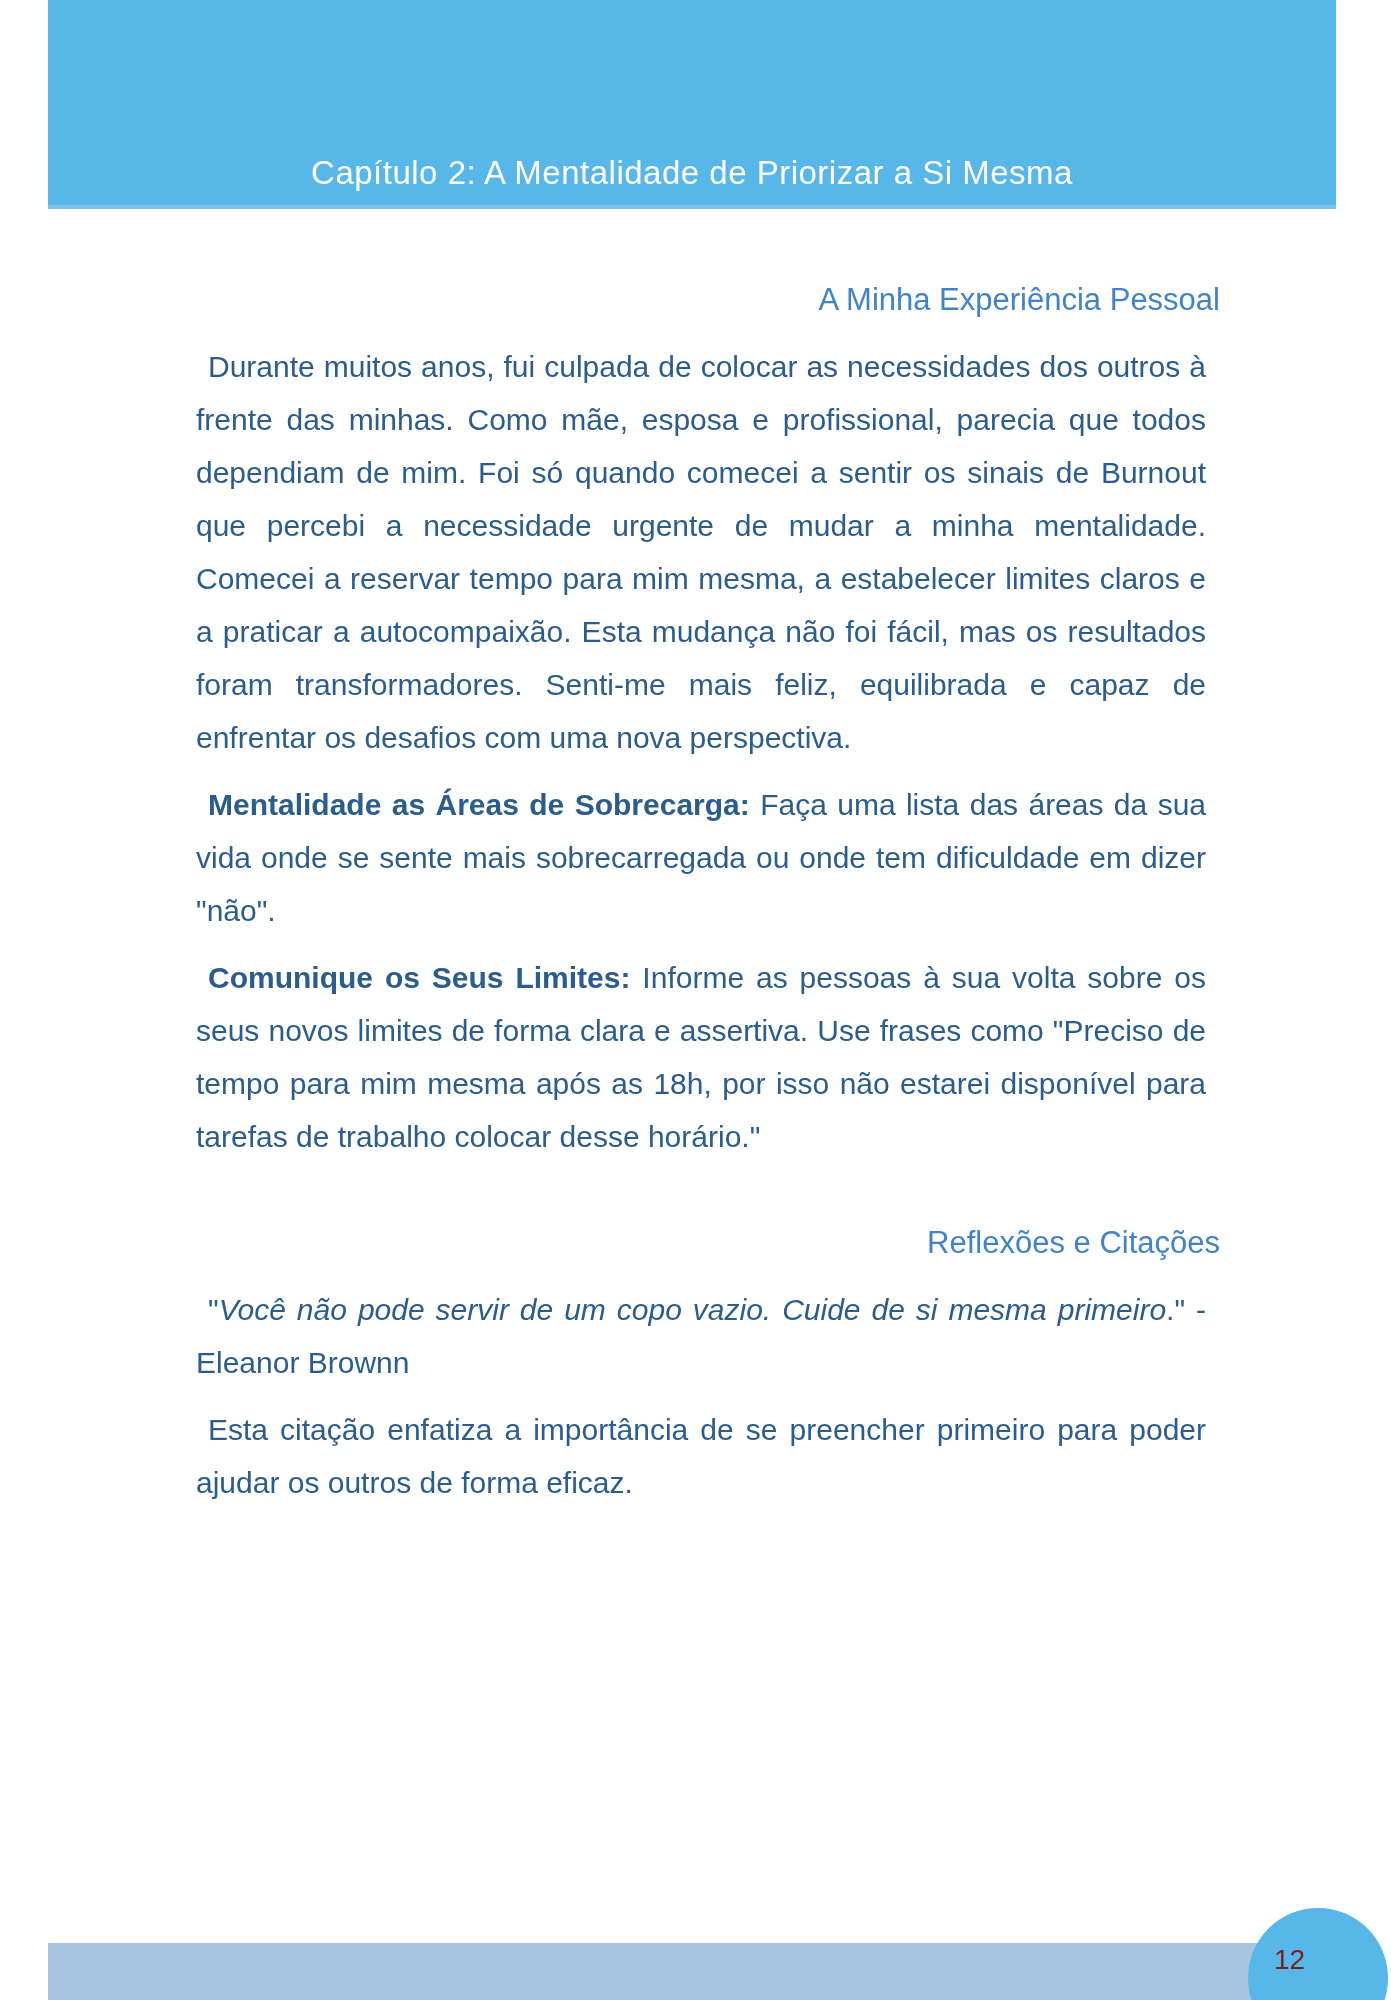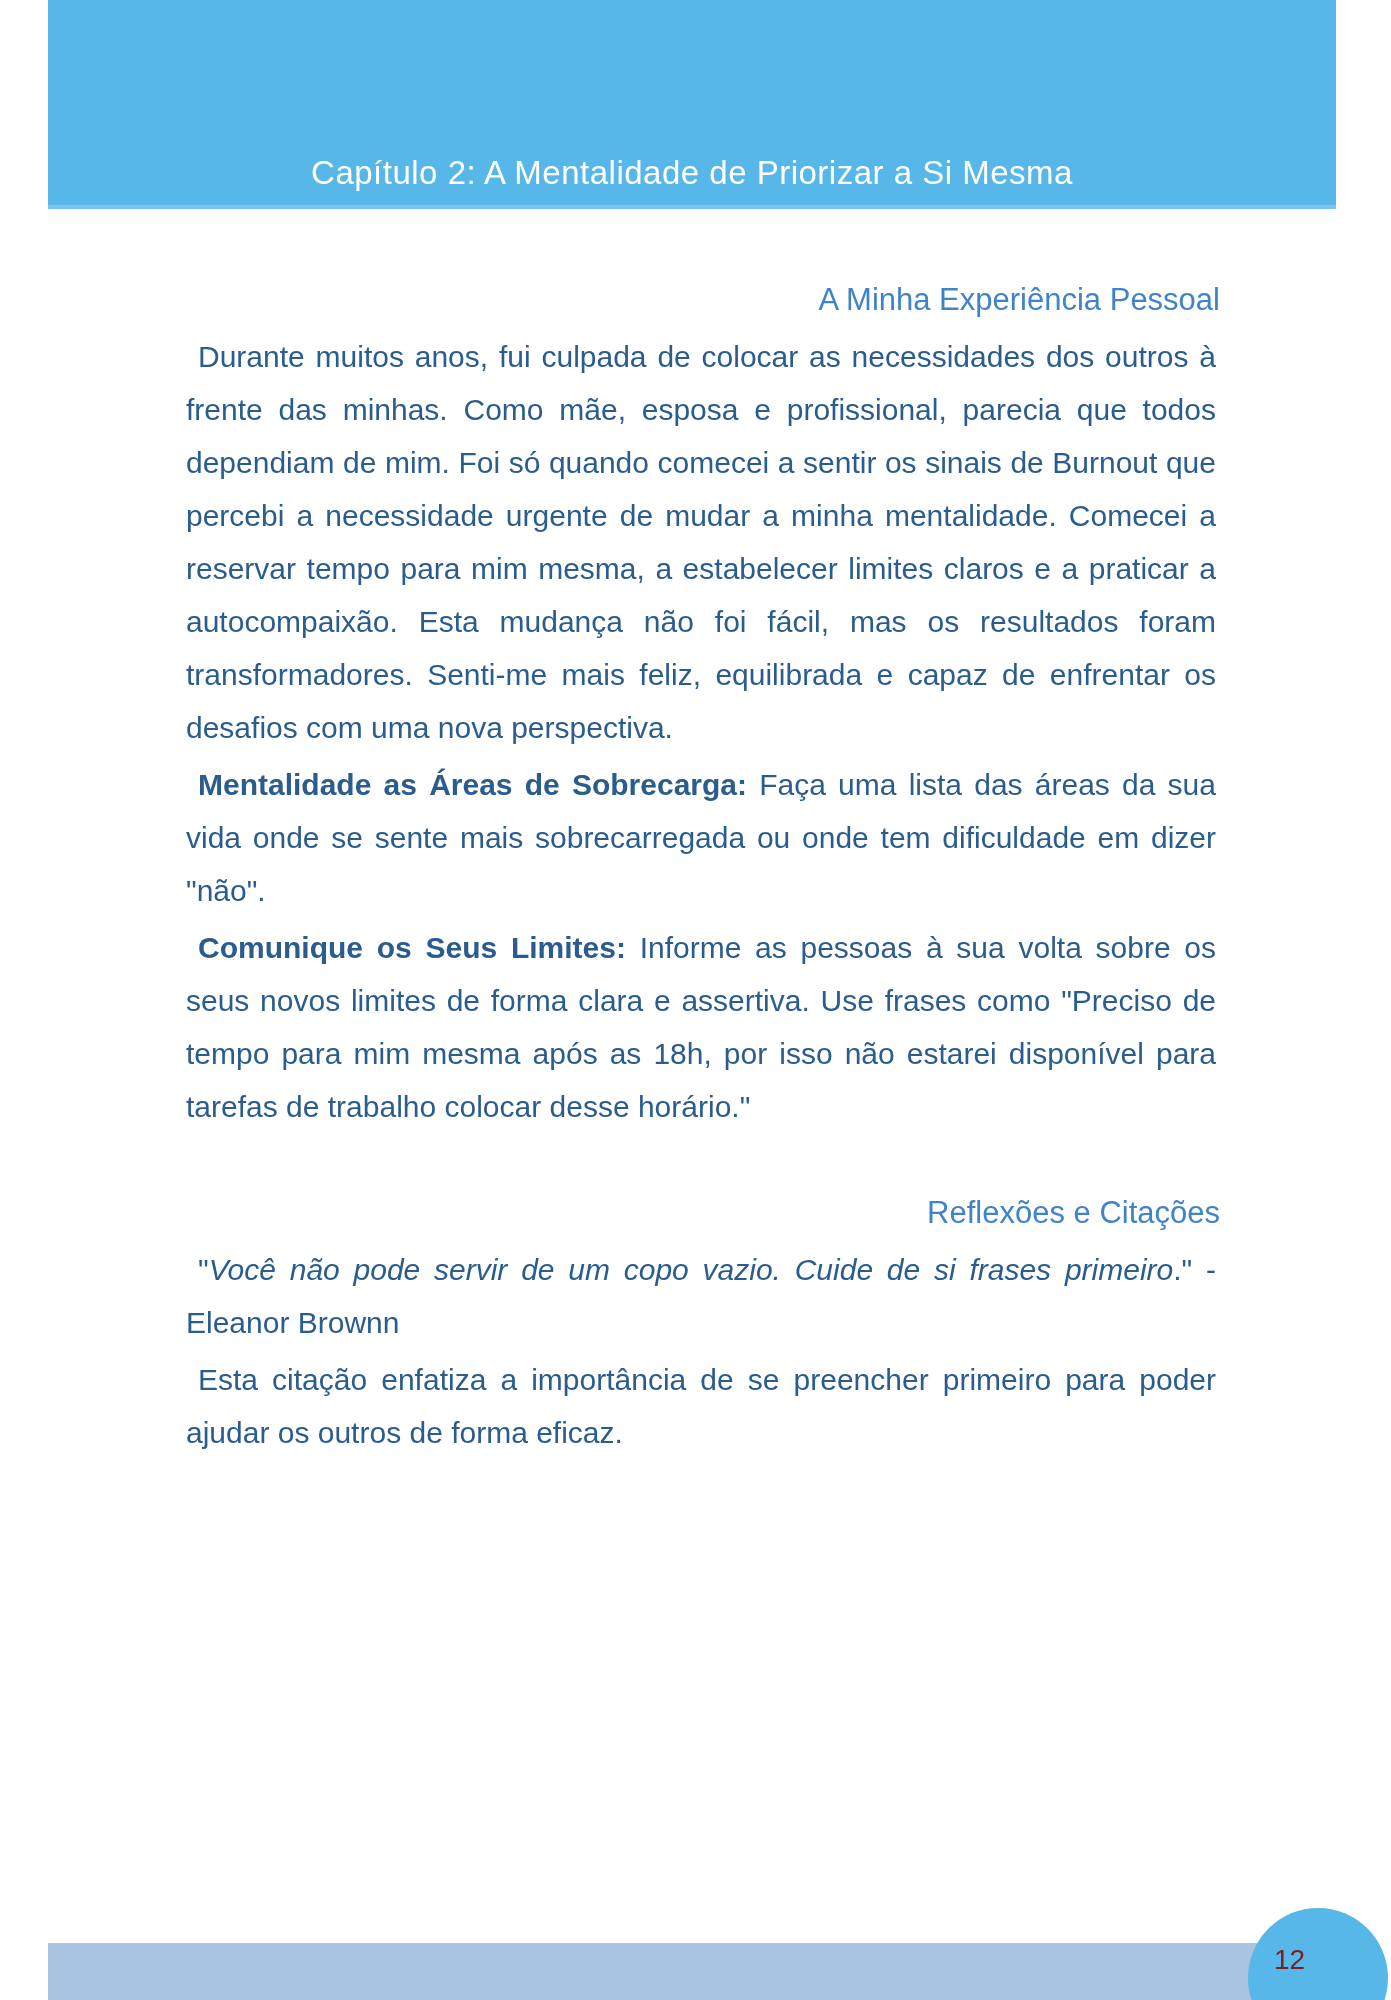--- a/index.html
+++ b/index.html
@@ -58,21 +58,21 @@
     font-size: 31px;
     font-weight: normal;
     color: #4183c8;
     text-align: right;
     line-height: 53px;
   }
   .section-heading.first {
     margin-top: 0;
   }
   .para {
-    margin: 4px;
+    margin: 14px;
     text-indent: 12px;
   }
   .para b {
     font-weight: bold;
   }
   .quote-italic {
     font-style: italic;
   }
   
   .bottom-band {
@@ -117,21 +117,21 @@
     <p class="para">Durante muitos anos, fui culpada de colocar as necessidades dos outros à frente das minhas. Como mãe, esposa e profissional, parecia que todos dependiam de mim. Foi só quando comecei a sentir os sinais de Burnout que percebi a necessidade urgente de mudar a minha mentalidade. Comecei a reservar tempo para mim mesma, a estabelecer limites claros e a praticar a autocompaixão. Esta mudança não foi fácil, mas os resultados foram transformadores. Senti-me mais feliz, equilibrada e capaz de enfrentar os desafios com uma nova perspectiva.</p>
 
 
     <p class="para"><b>Mentalidade as Áreas de Sobrecarga:</b><span> Faça uma lista das áreas da sua vida onde se sente mais sobrecarregada ou onde tem dificuldade em dizer "não".</span></p>
 
 
     <p class="para"><b>Comunique os Seus Limites:</b><span> Informe as pessoas à sua volta sobre os seus novos limites de forma clara e assertiva. Use frases como "Preciso de tempo para mim mesma após as 18h, por isso não estarei disponível para tarefas de trabalho colocar desse horário."</span></p>
 
     <h2 class="section-heading">Reflexões e Citações</h2>
 
-    <p class="para"><span>"</span><span class="quote-italic">Você não pode servir de um copo vazio. Cuide de si frases primeiro</span><span>." - Eleanor Brownn</span></p>
+    <p class="para"><span>"</span><span class="quote-italic">Você não pode servir de um copo vazio. Cuide de si mesma primeiro</span><span>." - Eleanor Brownn</span></p>
 
     <p class="para">Esta citação enfatiza a importância de se preencher primeiro para poder ajudar os outros de forma eficaz.</p>
 
   </div>
 
   <div class="bottom-band"></div>
 
   <div class="page-badge">
     <span class="page-number">12</span>
   </div>

